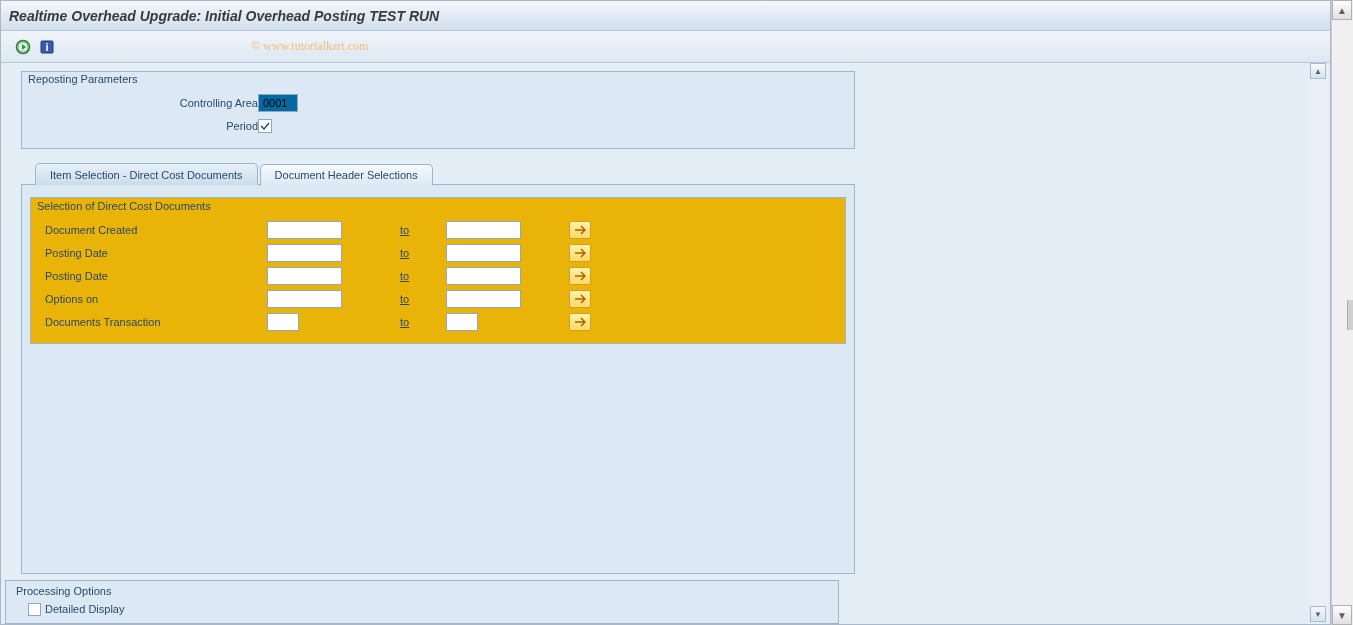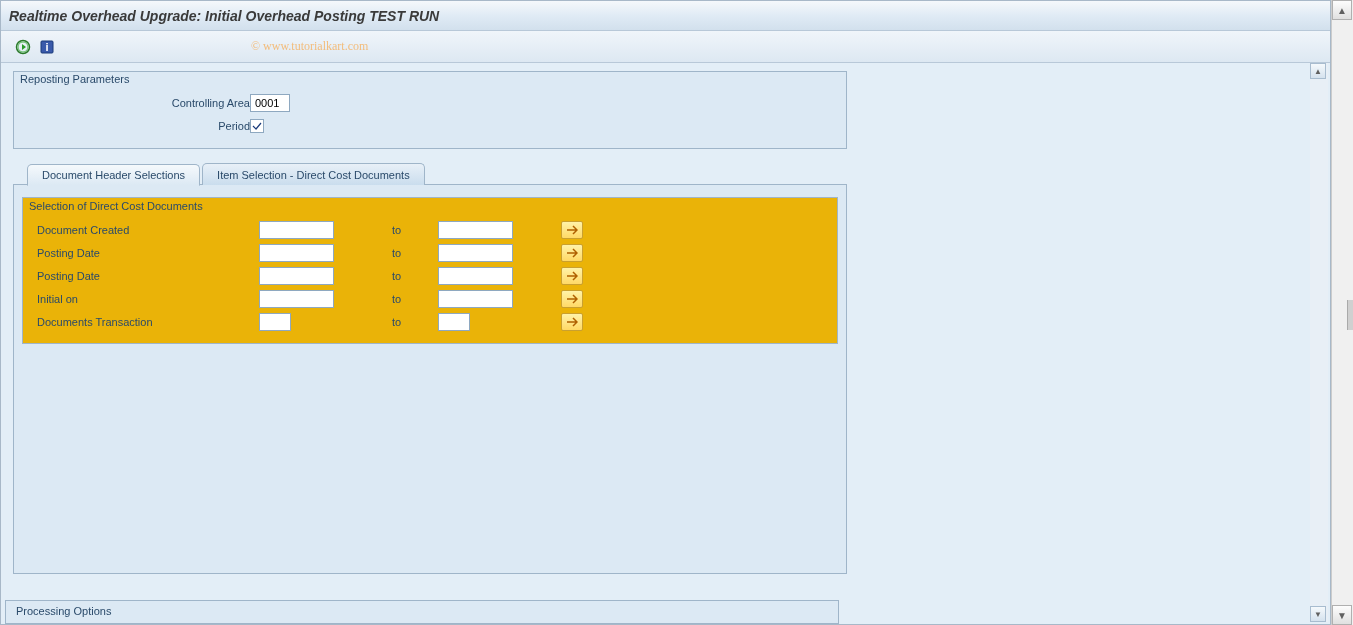--- a/index.html
+++ b/index.html
@@ -55,21 +55,21 @@
       position: absolute;
       top: 38px;
       left: 250px;
       color: rgba(255,140,0,0.5);
       font-size: 12px;
       font-family: Georgia, serif;
       pointer-events: none;
       z-index: 100;
     }
     .content-area {
-      padding: 8px 12px;
+      padding: 8px 20px;
       position: absolute;
       top: 62px;
       left: 0;
       right: 0;
       bottom: 0;
       background: #e3eef7;
     }
     .group-box {
       border: 1px solid #9fb5c9;
       background: #dce9f4;
@@ -105,21 +105,21 @@
       text-align: right;
     }
     .field-input {
       height: 18px;
       border: 1px solid #8ea8c0;
       background: #fff;
       font-size: 11px;
       padding: 0 4px;
     }
     .field-input.highlighted {
-      background: #ffffff;
+      background: #0369a1;
       color: #000;
     }
     .field-input.w40 { width: 40px; }
     .required-box {
       width: 14px;
       height: 14px;
       border: 1px solid #8ea8c0;
       background: #fff;
       display: inline-flex;
       align-items: center;
@@ -194,20 +194,21 @@
       background: #fff;
       font-size: 11px;
     }
     .range-input.w75 { width: 75px; }
     .range-input.w30 { width: 32px; }
     .to-label {
       font-size: 11px;
       color: #2a4a6a;
       margin: 0 26px 0 58px;
       width: 20px;
+      text-decoration: underline;
     }
     .multi-btn {
       width: 22px;
       height: 18px;
       background: linear-gradient(to bottom, #fff2a8, #ffd966);
       border: 1px solid #c9a030;
       border-radius: 2px;
       margin-left: 48px;
       display: inline-flex;
       align-items: center;
@@ -327,22 +328,22 @@
         <span class="field-label">Period</span>
         <span class="required-box">
           <svg width="10" height="10" viewBox="0 0 10 10">
               <path d="M1 5 L4 8 L9 2" stroke="#1a3a7a" stroke-width="1.2" fill="none"></path>
             </svg>
         </span>
       </div>
     </div>
 
     <div class="tab-strip">
+      <div class="tab">Item Selection - Direct Cost Documents</div>
       <div class="tab active">Document Header Selections</div>
-      <div class="tab">Item Selection - Direct Cost Documents</div>
     </div>
 
     <div class="tab-panel">
       <div class="inner-group">
         <span class="inner-group-title">Selection of Direct Cost Documents</span>
         <div class="range-row">
           <span class="range-label">Document Created</span>
           <input class="range-input w75" style="">
           <span class="to-label">to</span>
           <input class="range-input w75" style="">
@@ -368,21 +369,21 @@
           <input class="range-input w75" style="">
           <span class="to-label">to</span>
           <input class="range-input w75" style="">
           <span class="multi-btn">
             <svg viewBox="0 0 12 10">
                 <path d="M1 5 L11 5 M7 1 L11 5 L7 9" stroke="#b06000" stroke-width="1.5" fill="none"></path>
               </svg>
           </span>
         </div>
         <div class="range-row">
-          <span class="range-label">Initial on</span>
+          <span class="range-label">Options on</span>
           <input class="range-input w75" style="">
           <span class="to-label">to</span>
           <input class="range-input w75" style="">
           <span class="multi-btn">
             <svg viewBox="0 0 12 10">
                 <path d="M1 5 L11 5 M7 1 L11 5 L7 9" stroke="#b06000" stroke-width="1.5" fill="none"></path>
               </svg>
           </span>
         </div>
         <div class="range-row">
@@ -394,20 +395,24 @@
             <svg viewBox="0 0 12 10">
                 <path d="M1 5 L11 5 M7 1 L11 5 L7 9" stroke="#b06000" stroke-width="1.5" fill="none"></path>
               </svg>
           </span>
         </div>
       </div>
     </div>
 
     <div class="processing-group">
       <span class="group-title" style="top:2px;left:4px;">Processing Options</span>
+      <div class="checkbox-row">
+        <span class="checkbox"></span>
+        <span class="checkbox-label">Detailed Display</span>
+      </div>
     </div>
 
   </div>
 
   <div class="scrollbar-v inner">
     <div class="scroll-arrow top">▲</div>
     <div class="scroll-arrow bot">▼</div>
   </div>
 </div>
 

